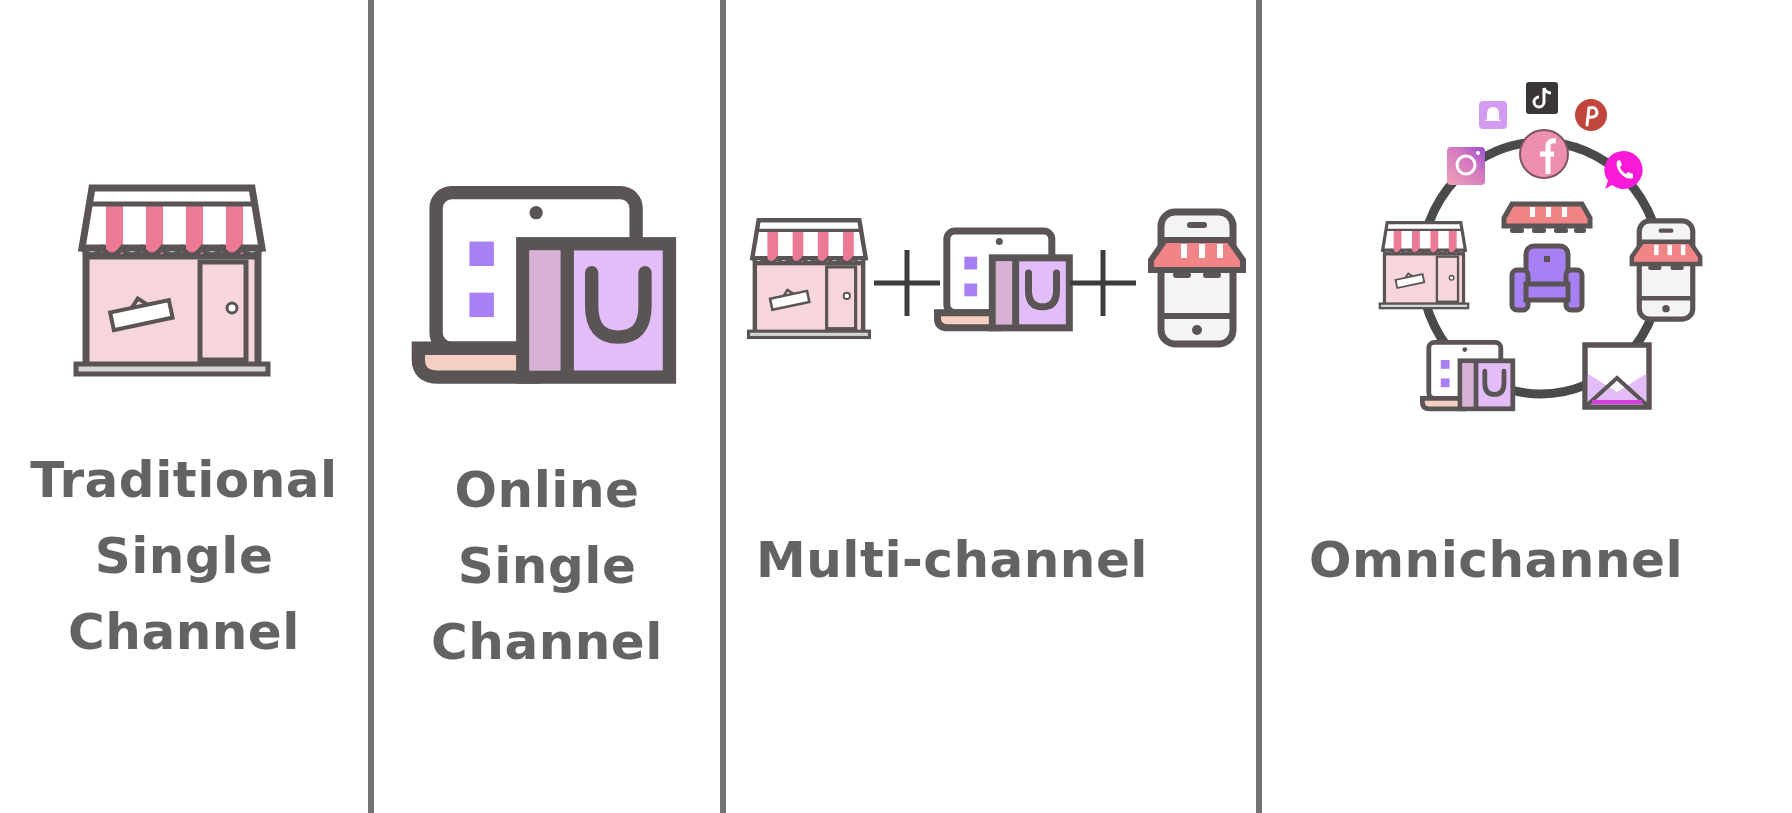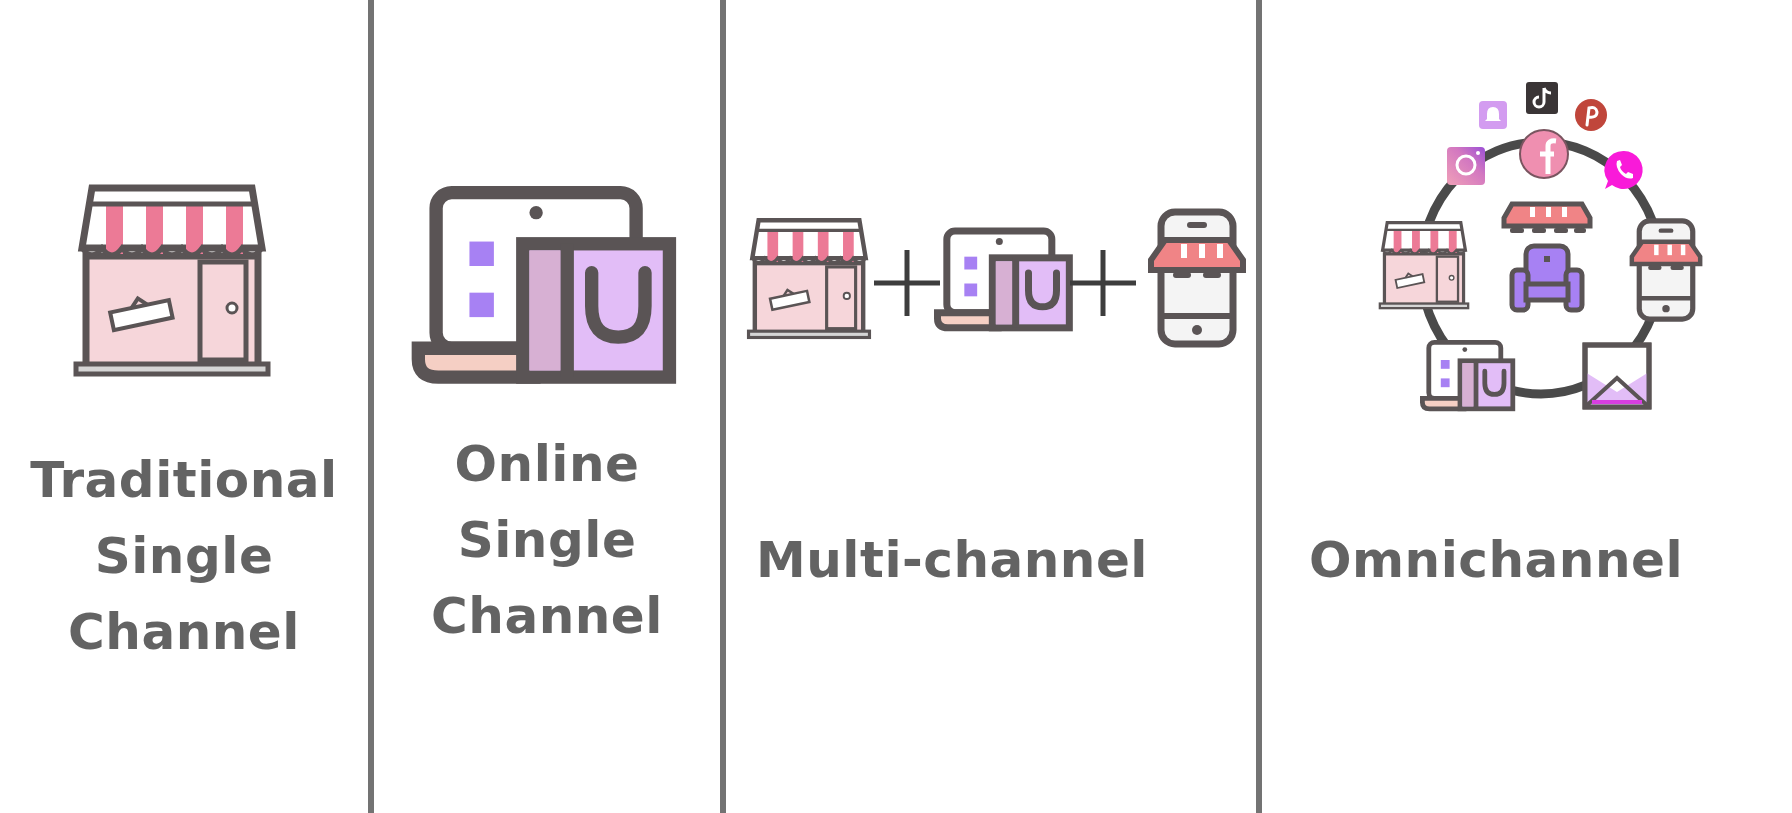--- a/index.html
+++ b/index.html
@@ -77,21 +77,21 @@
     <span>Traditional</span>
     <span>Single</span>
     <span>Channel</span>
   </div>
 </div>
 
 <div class="panel" style="left:374px;width:346px">
   <svg style="left:36px;top:186px" width="270" height="200">
       <use href="#laptop"></use>
     </svg>
-  <div class="label" style="top:426px">
+  <div class="label" style="top:452px">
     <span>Online</span>
     <span>Single</span>
     <span>Channel</span>
   </div>
 </div>
 
 <div class="panel" style="left:726px;width:452px">
   <svg style="left:20px;top:214px" width="126" height="126">
       <use href="#store"></use>
     </svg>

